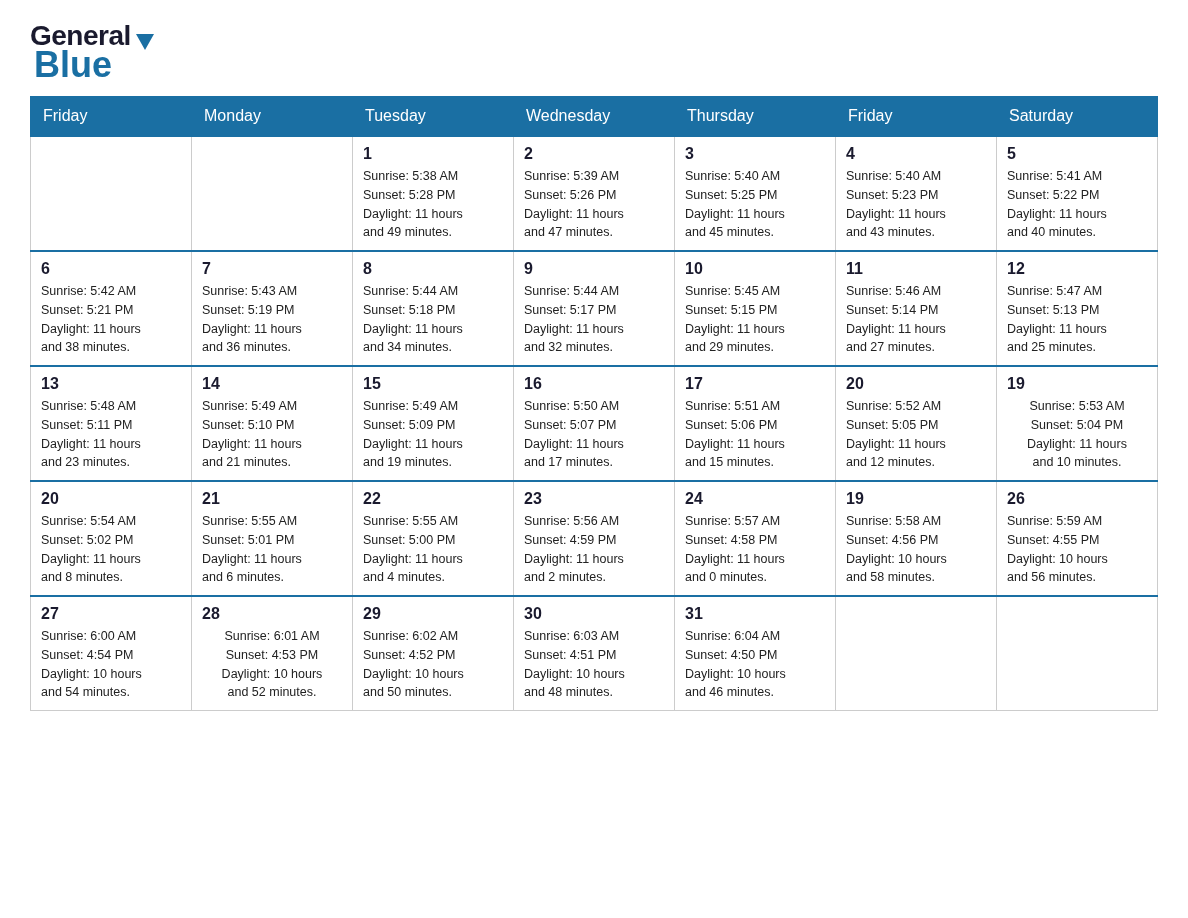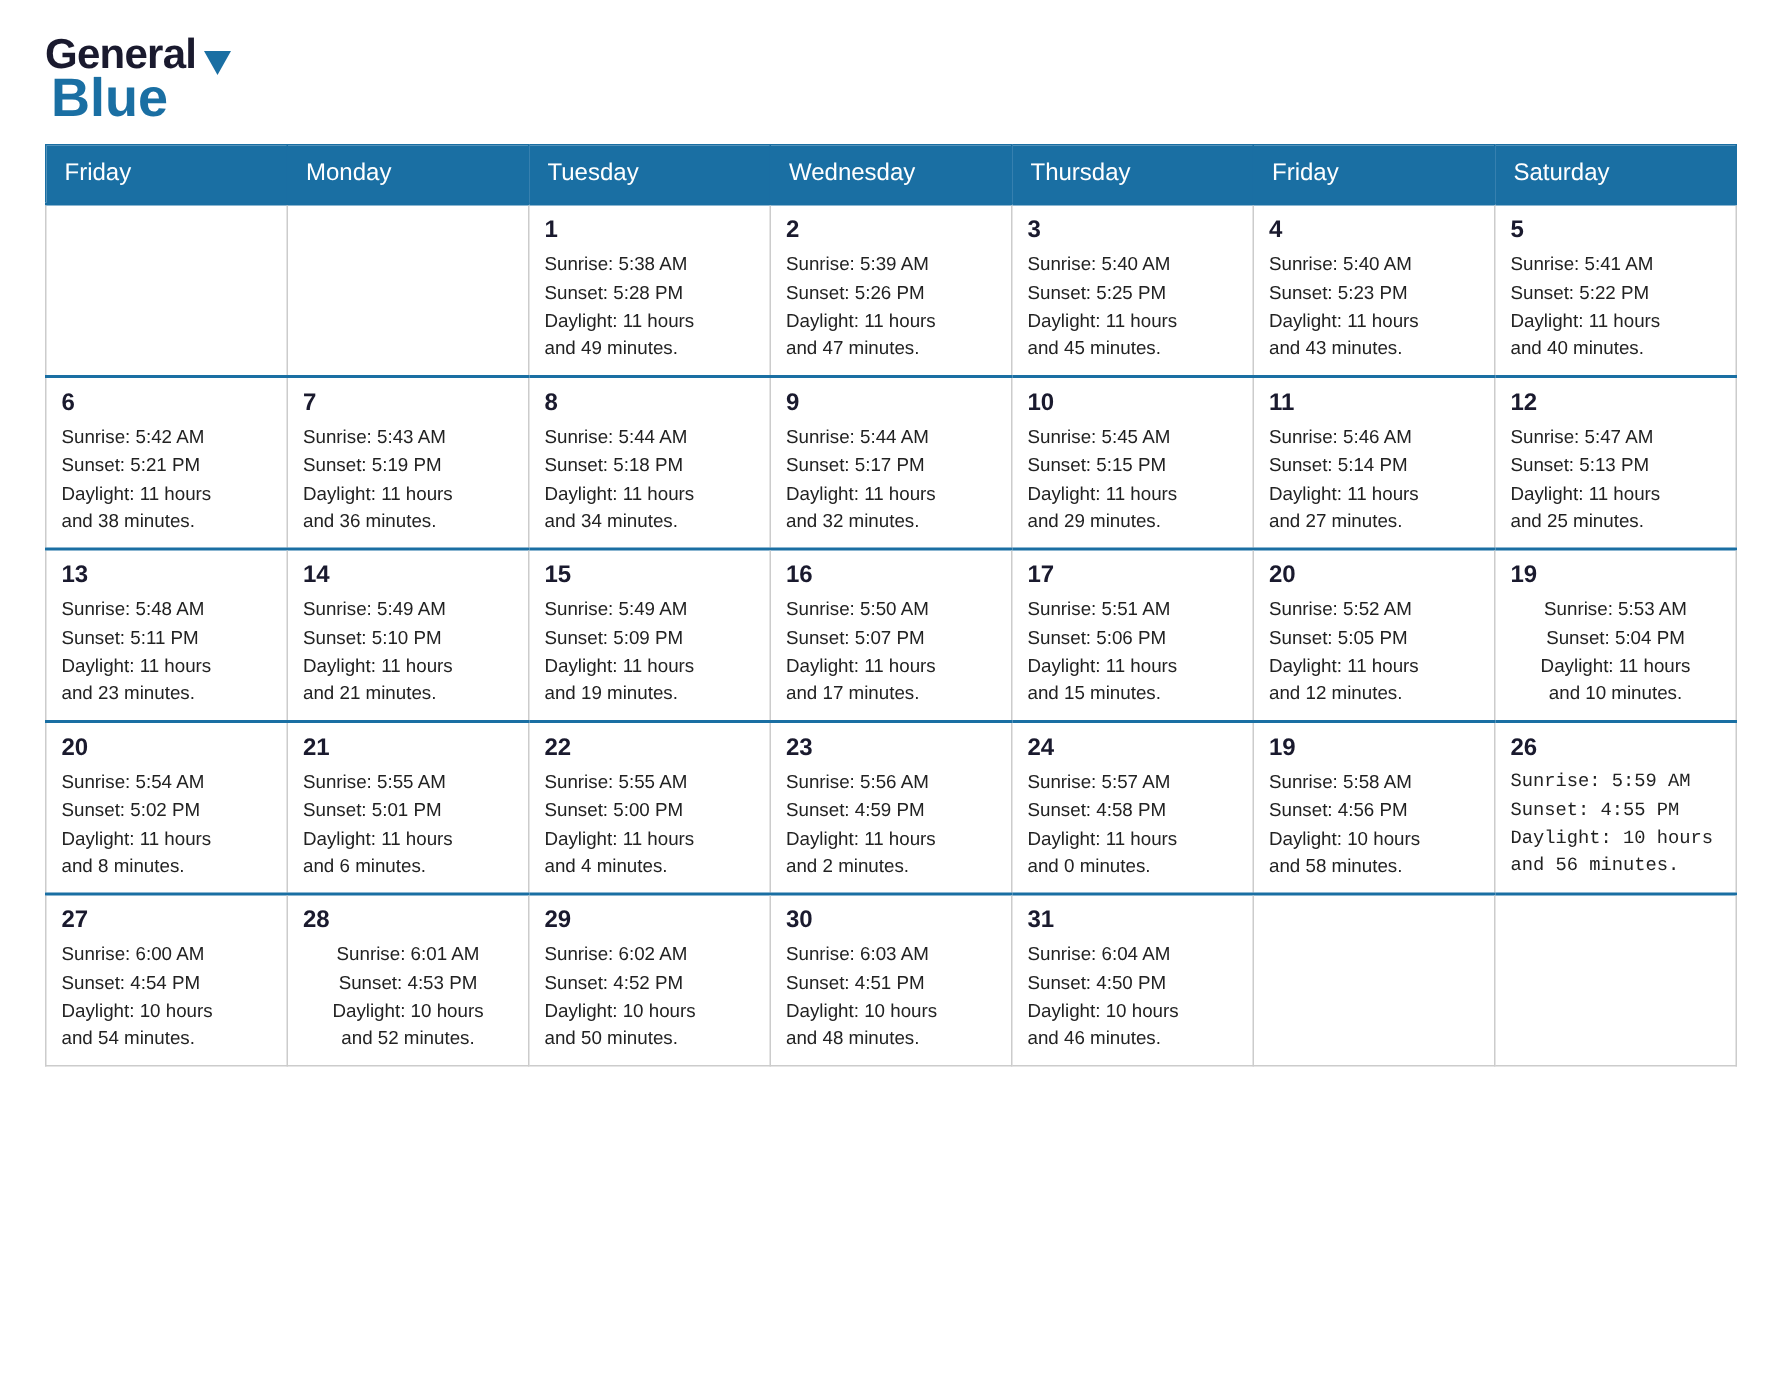--- a/index.html
+++ b/index.html
@@ -315,21 +315,21 @@
         </td>
         <td>
           <span class="day-number">19</span>
           <div class="day-info" style="white-space: pre-line;">Sunrise: 5:58 AM
 Sunset: 4:56 PM
 Daylight: 10 hours
 and 58 minutes.</div>
         </td>
         <td>
           <span class="day-number">26</span>
-          <div class="day-info" style="white-space: pre-line; font-family: Liberation Mono, monospace;">Sunrise: 5:59 AM
+          <div class="day-info" style="white-space: pre-line;">Sunrise: 5:59 AM
 Sunset: 4:55 PM
 Daylight: 10 hours
 and 56 minutes.</div>
         </td>
       </tr>
       <tr class="row-divider">
         <td>
           <span class="day-number">27</span>
           <div class="day-info" style="white-space: pre-line;">Sunrise: 6:00 AM
 Sunset: 4:54 PM

